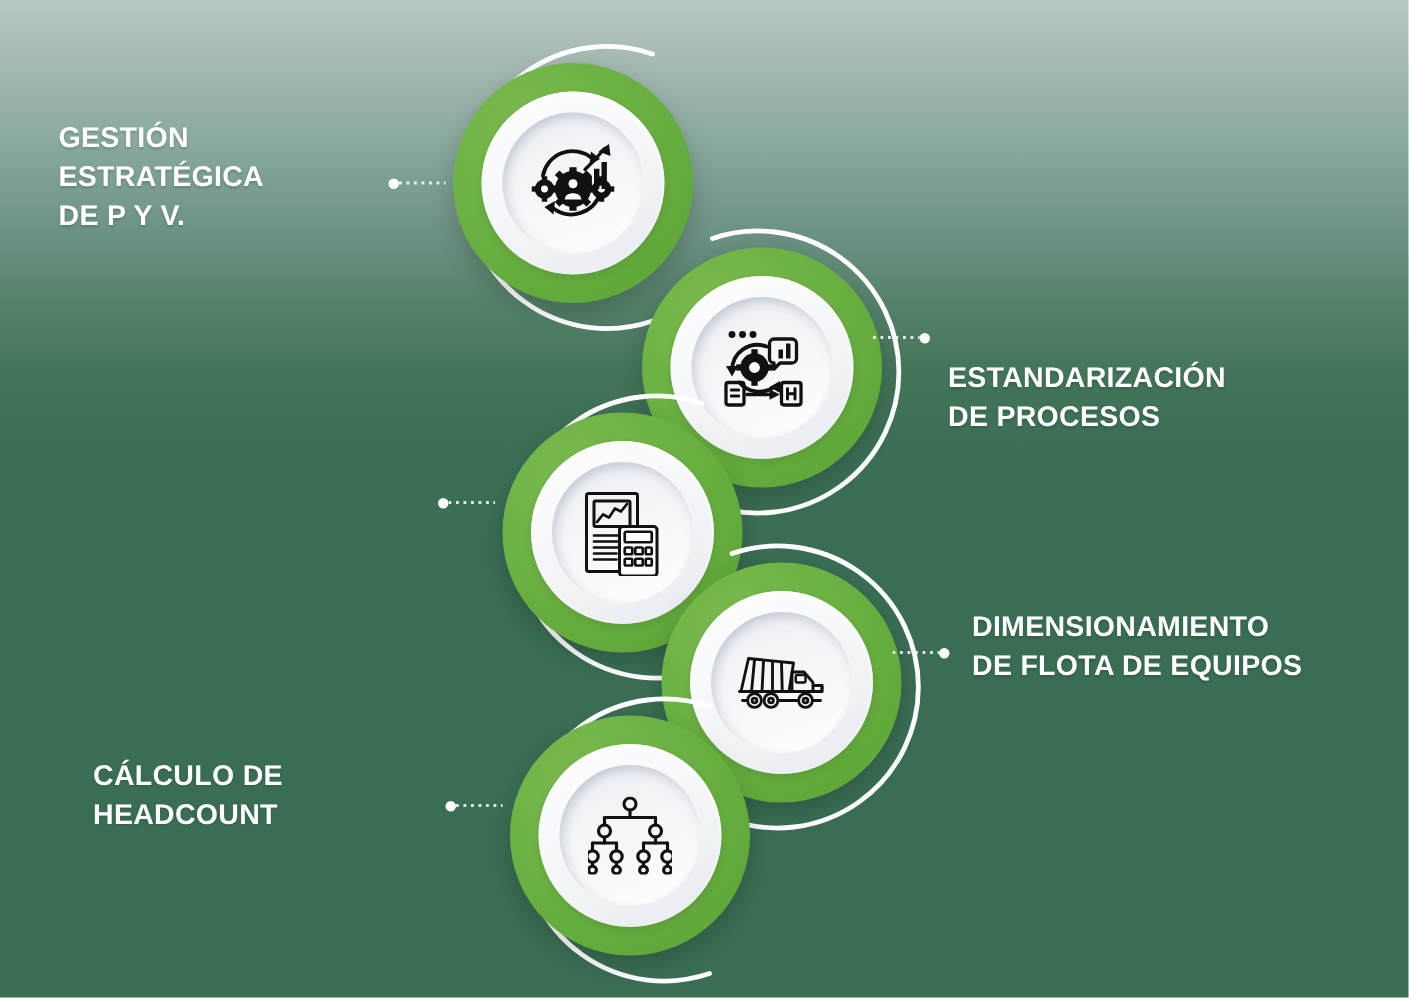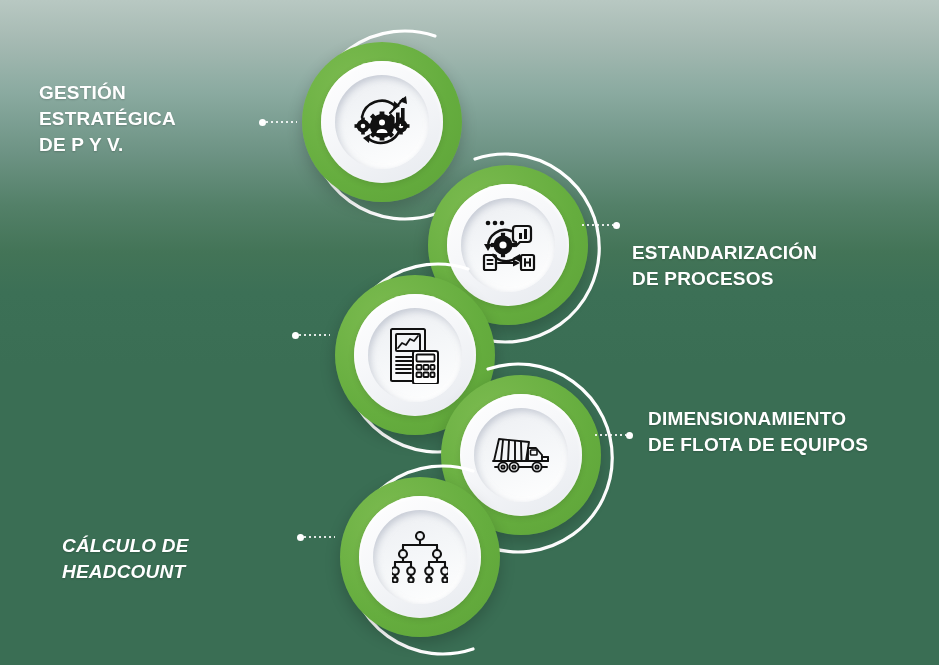--- a/index.html
+++ b/index.html
@@ -380,16 +380,16 @@
         </svg>
       </div>
     </div>
   </div>
 
   <div class="connector" style="left:297px; top:533px; width:38px;">
     <div class="conn-dot"></div>
     <div class="conn-dots"></div>
   </div>
 
-  <div class="label right-aligned" style="left:62px; top:533px; width:185px;font-style:italic;">CÁLCULO DE
+  <div class="label right-aligned" style="left:62px; top:505px; width:185px;">CÁLCULO DE
 HEADCOUNT</div>
 
 </div>
 
 </body></html>

